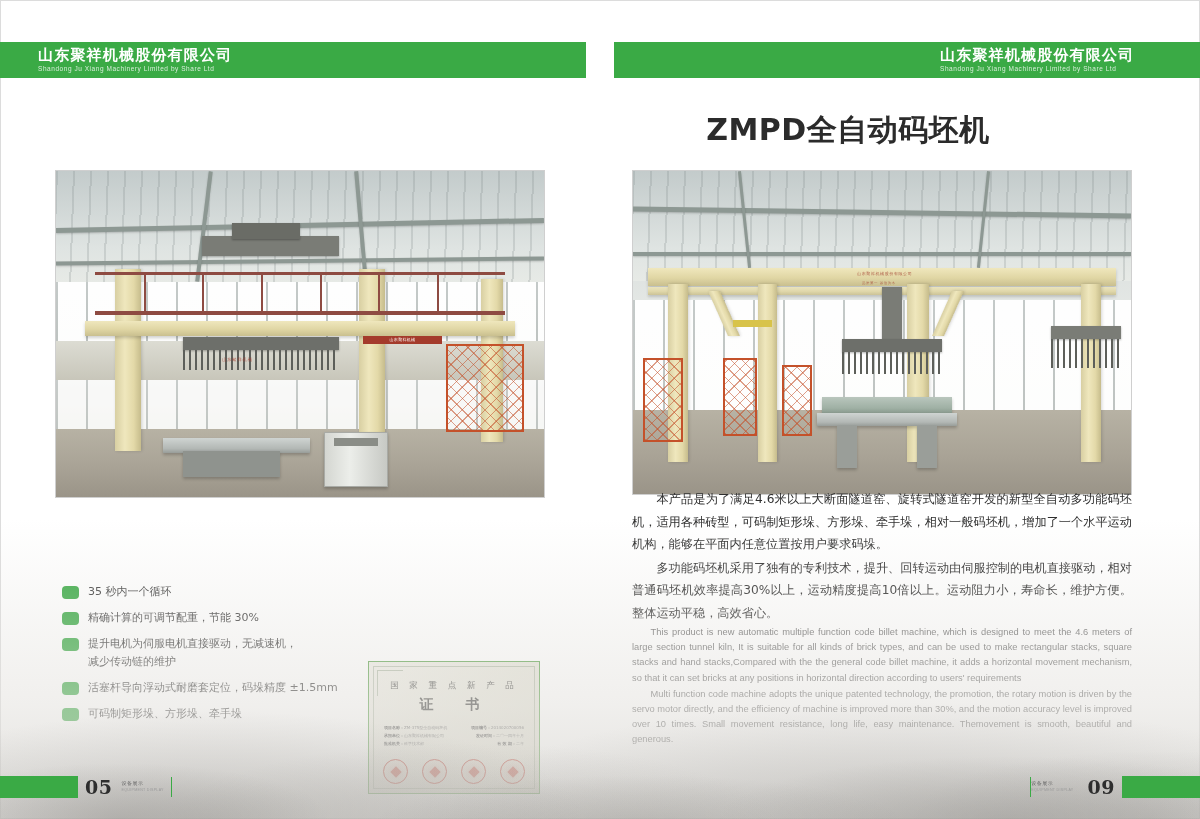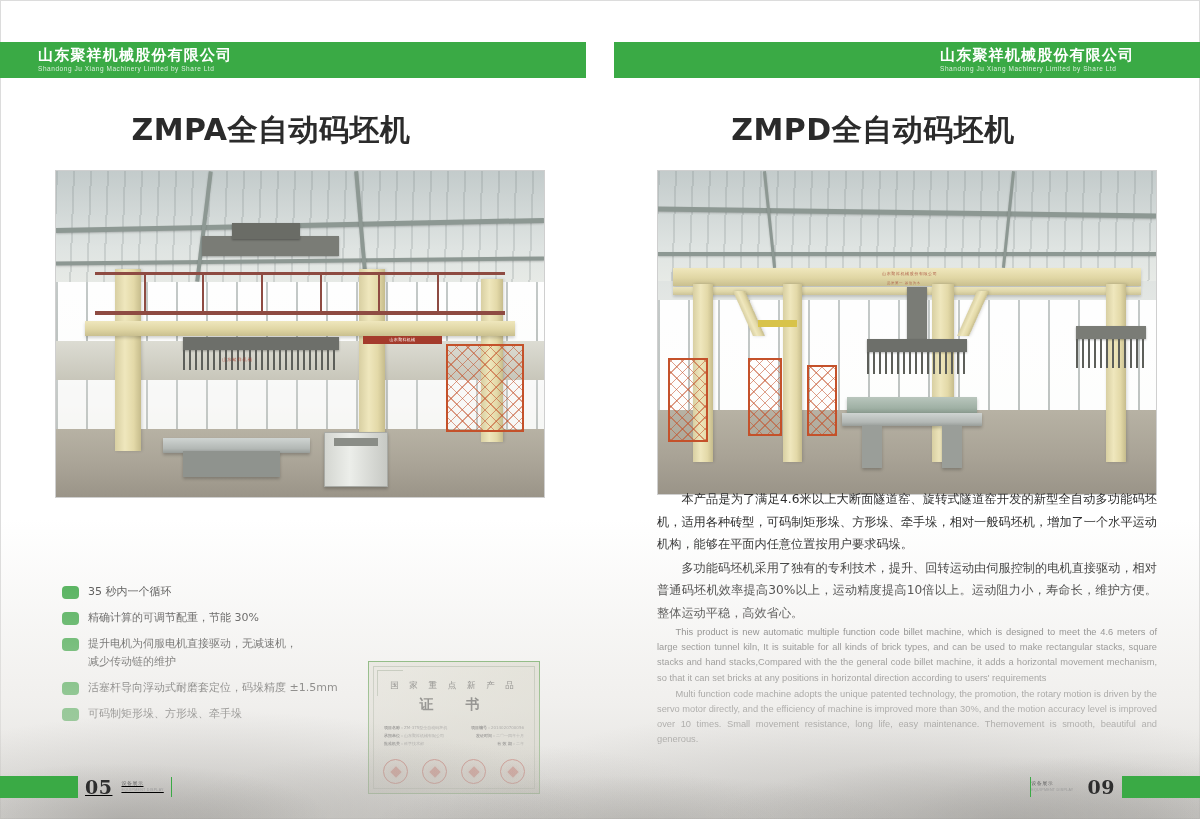--- a/index.html
+++ b/index.html
@@ -111,21 +111,21 @@
   }
 
   
   .page {
     position: absolute;
     top: 78px;
     width: 600px;
     height: 741px;
   }
   .page-left  { left: 0; }
-  .page-right { left: 601px; }
+  .page-right { left: 576px; }
 
   
   .product-title {
     position: absolute;
     top: 32px;
     width: 100%;
     text-align: center;
     font-size: 30px;
     font-weight: bold;
     color: #2b2b2b;
@@ -390,21 +390,21 @@
   .p-en.second { margin-top: 1px; }
 
   
   .footer {
     position: absolute;
     bottom: 18px;
     height: 28px;
     display: flex;
     align-items: center;
   }
-  .footer-left  { left: 0; text-decoration: underline;   }
+  .footer-left  { left: 0;   }
   .footer-right { right: 0; flex-direction: row; }
 
   .foot-bar {
     width: 78px; height: 22px;
     background: #3aaa45;
   }
   .foot-num {
     font-size: 19px;
     font-weight: bold;
     color: #2e2e2e;
@@ -458,21 +458,20 @@
     </div>
 
     <div class="brand brand-r">
       <div class="brand-cn">山东聚祥机械股份有限公司</div>
       <div class="brand-en">Shandong Ju Xiang Machinery Limited by Share Ltd</div>
     </div>
   </div>
 
   <div class="page page-left">
 
-    <div class="product-title">ZMPA全自动码坯机</div>
 
     <div class="photo photo-left">
       <div class="ph-sky"></div>
       <div class="roof"></div>
 
       <div class="roof-beam" style="left:0;top:16%;width:100%;height:5px;transform:rotate(-1.2deg);"></div>
       <div class="roof-beam" style="left:0;top:27%;width:100%;height:4px;transform:rotate(-0.6deg);"></div>
       <div class="roof-beam" style="left:30%;top:0;width:4px;height:34%;transform:rotate(7deg);"></div>
       <div class="roof-beam" style="left:62%;top:0;width:4px;height:34%;transform:rotate(-5deg);"></div>
 

